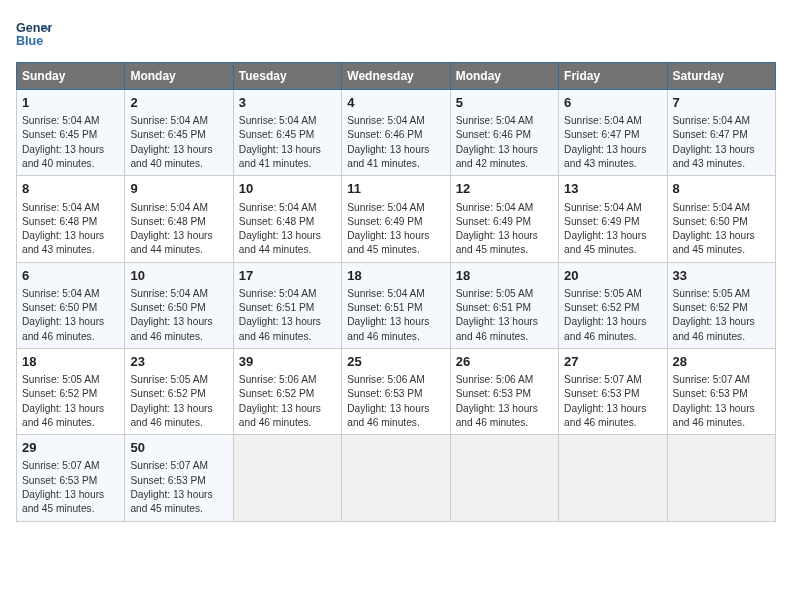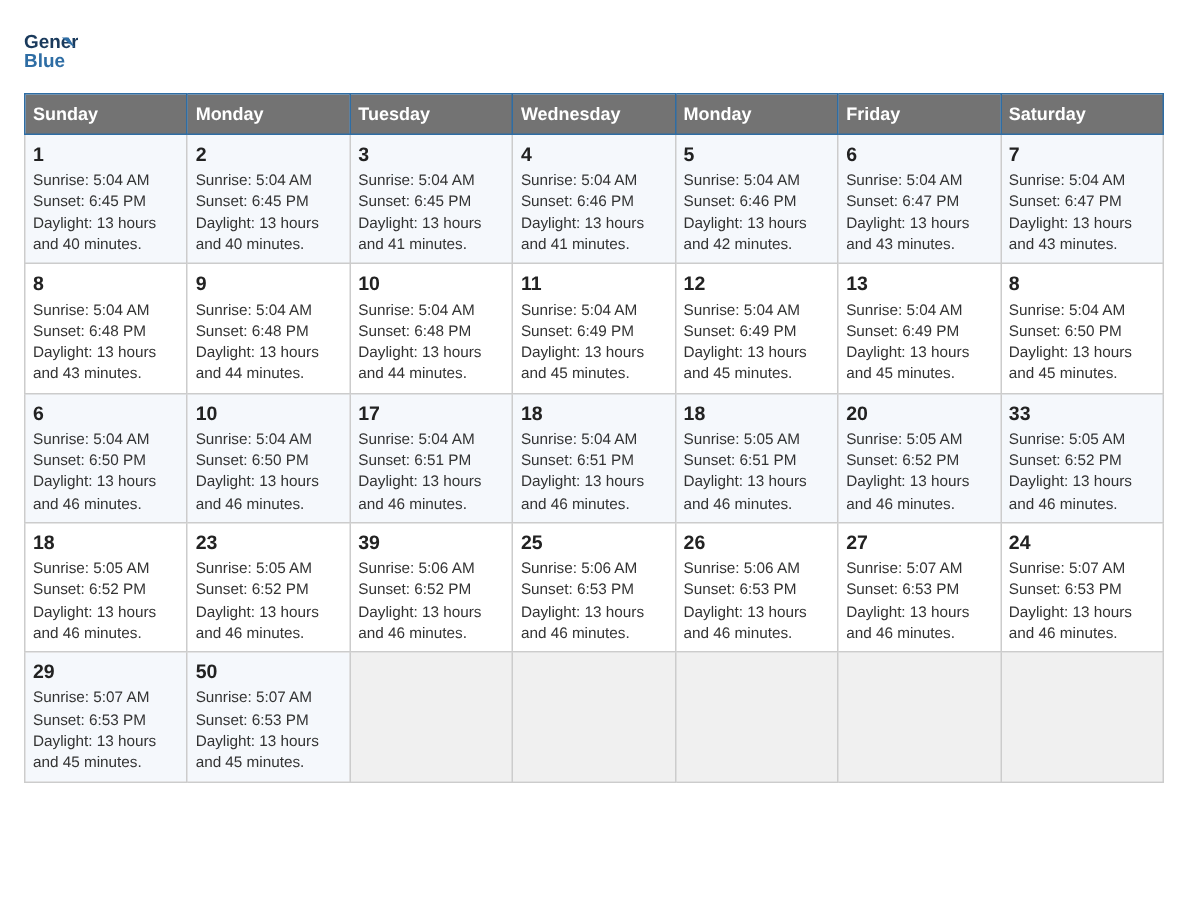--- a/index.html
+++ b/index.html
@@ -200,21 +200,21 @@
 Daylight: 13 hours and 46 minutes.</span></td>
         <td><span class="day-num">25</span><span style="white-space: pre-line;">Sunrise: 5:06 AM
 Sunset: 6:53 PM
 Daylight: 13 hours and 46 minutes.</span></td>
         <td><span class="day-num">26</span><span style="white-space: pre-line;">Sunrise: 5:06 AM
 Sunset: 6:53 PM
 Daylight: 13 hours and 46 minutes.</span></td>
         <td><span class="day-num">27</span><span style="white-space: pre-line;">Sunrise: 5:07 AM
 Sunset: 6:53 PM
 Daylight: 13 hours and 46 minutes.</span></td>
-        <td><span class="day-num">24</span><span style="white-space: pre-line;">Sunrise: 5:07 AM
+        <td><span class="day-num">28</span><span style="white-space: pre-line;">Sunrise: 5:07 AM
 Sunset: 6:53 PM
 Daylight: 13 hours and 46 minutes.</span></td>
       </tr>
       <tr class="last-row">
         <td><span class="day-num">29</span><span style="white-space: pre-line;">Sunrise: 5:07 AM
 Sunset: 6:53 PM
 Daylight: 13 hours and 45 minutes.</span></td>
         <td><span class="day-num">50</span><span style="white-space: pre-line;">Sunrise: 5:07 AM
 Sunset: 6:53 PM
 Daylight: 13 hours and 45 minutes.</span></td>

